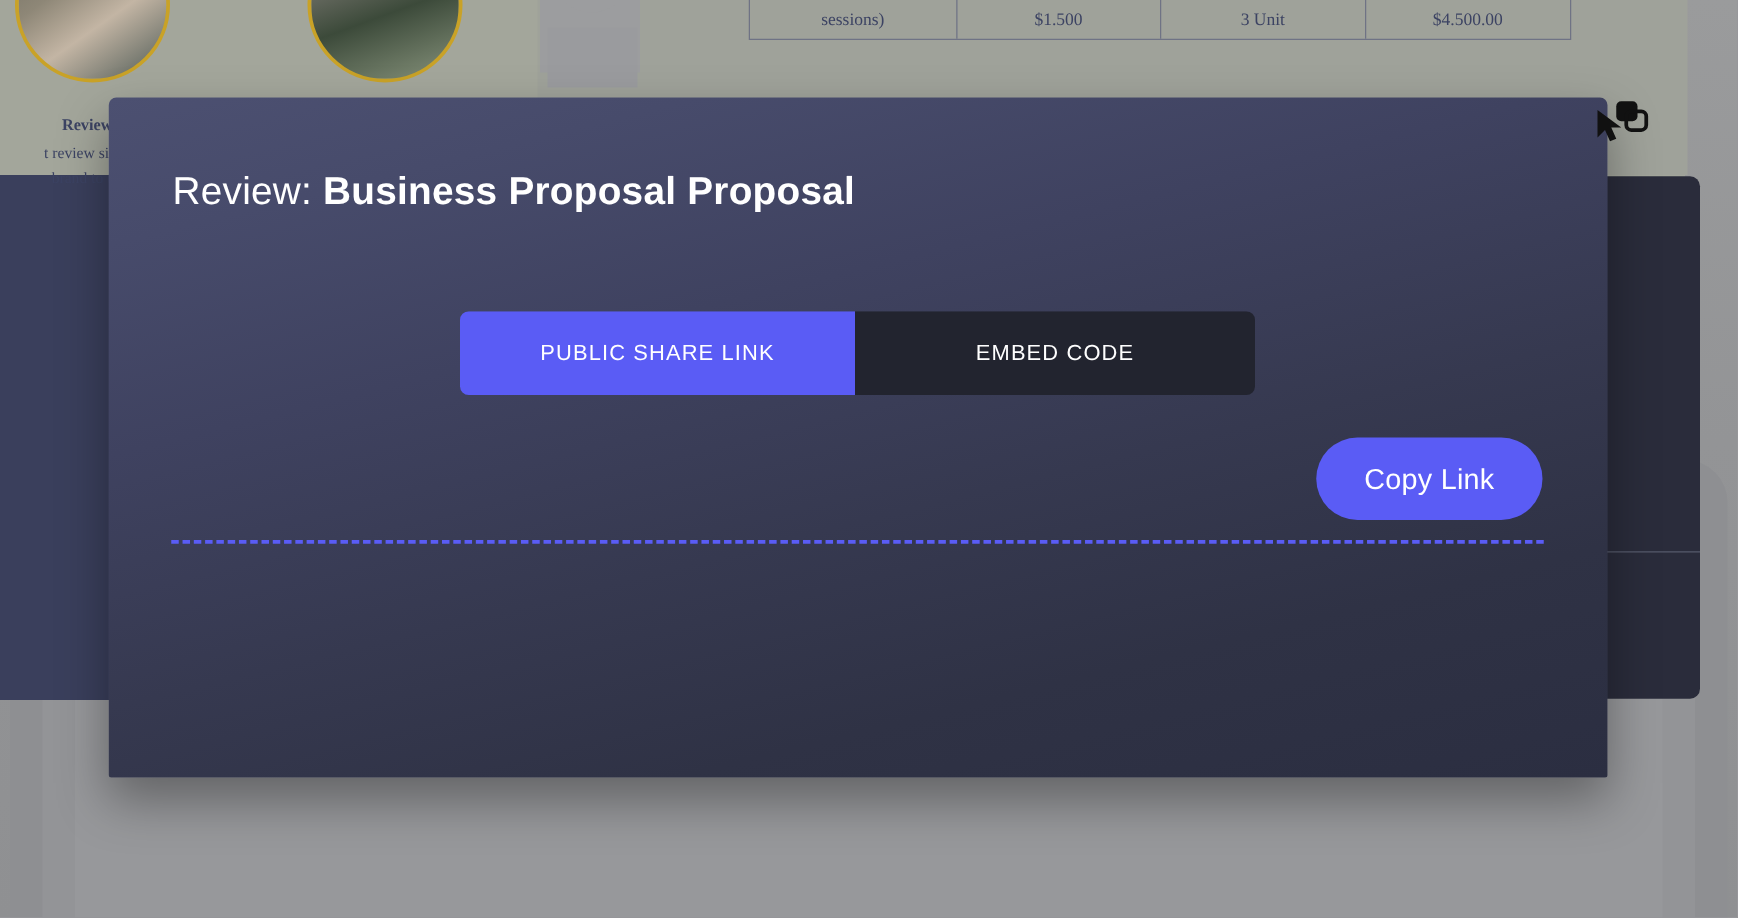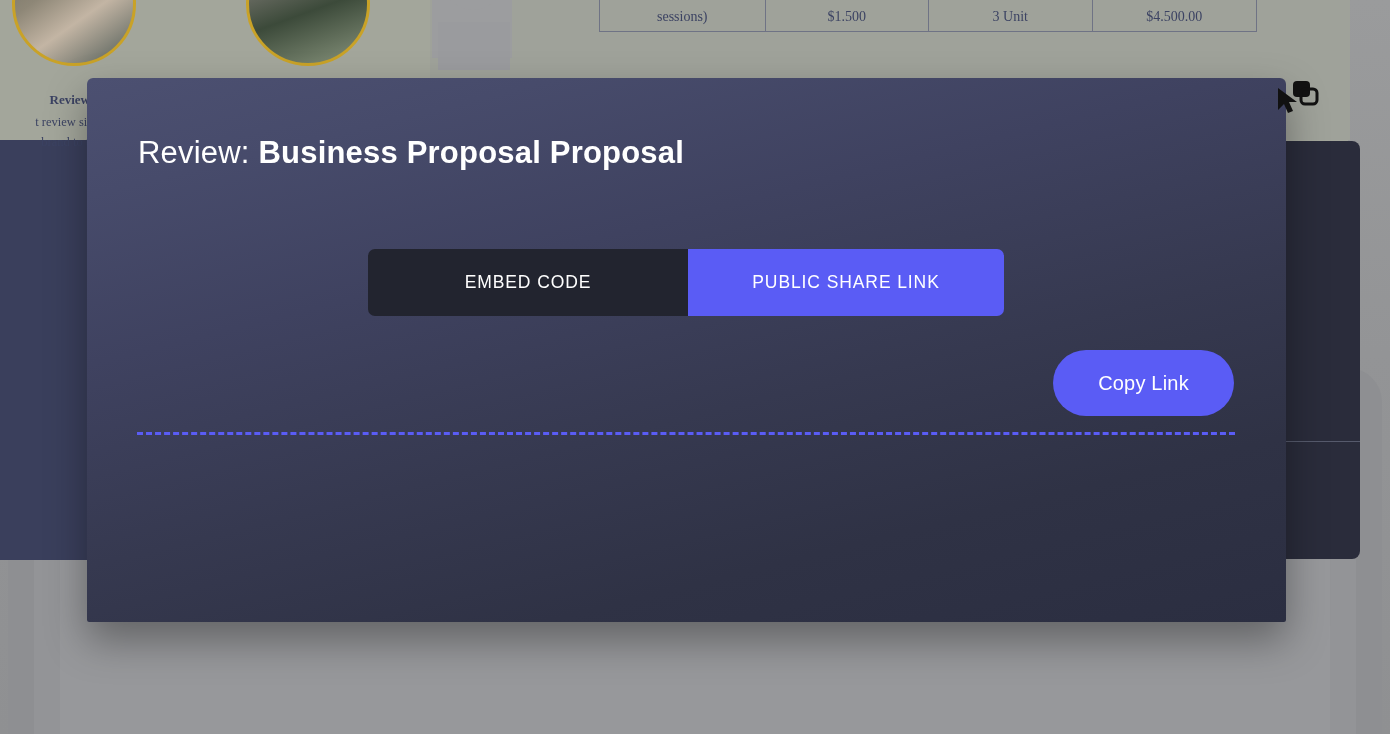--- a/index.html
+++ b/index.html
@@ -229,21 +229,21 @@
 
   .copy-btn {
     position: absolute;
     left: 966px; top: 272px;
     width: 181px; height: 66px;
     border-radius: 33px;
     background: #5a5cf5;
     border: none;
     color: #ffffff;
     font-family: "Liberation Sans", sans-serif;
-    font-size: 20px;
+    font-size: 23px;
     letter-spacing: 0.2px;
     cursor: pointer;
   }
 
   .dashed-rule {
     position: absolute;
     left: 50px; top: 354px;
     width: 1098px; height: 0;
     border-top: 3px dashed #5a5cf5;
   }
@@ -309,22 +309,22 @@
   </div>
 
   <div class="modal">
 
     <div class="modal-title">
       <span>Review:</span>
       <span class="t-strong">Business Proposal Proposal</span>
     </div>
 
     <div class="tab-group">
+      <div class="tab tab-active">PUBLIC SHARE LINK</div>
       <div class="tab tab-inactive">EMBED CODE</div>
-      <div class="tab tab-active">PUBLIC SHARE LINK</div>
     </div>
 
 
     <button class="copy-btn">Copy Link</button>
 
     <div class="dashed-rule"></div>
 
   </div>
 
   <div class="cursor">

